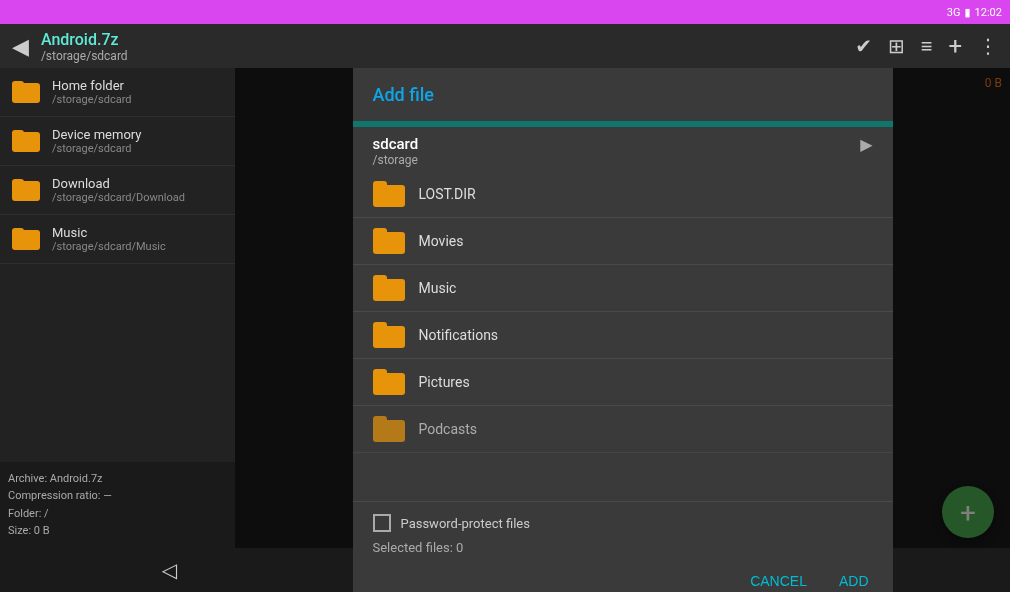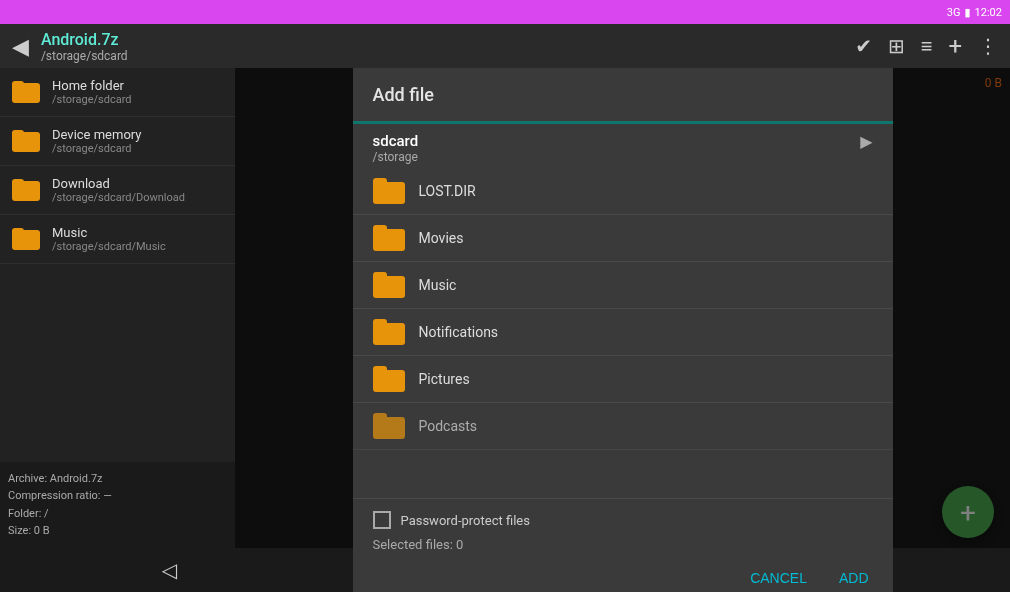--- a/index.html
+++ b/index.html
@@ -209,24 +209,24 @@
     .dialog {
       background: #3a3a3a;
       width: 540px;
       min-height: 480px;
       display: flex;
       flex-direction: column;
       margin-top: 0;
     }
     .dialog-title {
       padding: 16px 20px;
-      color: #e5e5e5;
+      color: #0ea5e9;
       font-size: 18px;
       font-weight: 500;
-      border-bottom: 3px solid #0f766e;
+      border-bottom: 6px solid #0f766e;
     }
     .dialog-location {
       padding: 8px 20px 4px;
       display: flex;
       justify-content: space-between;
     }
     .dialog-location-main {
       color: #fff;
       font-size: 15px;
       font-weight: 500;

